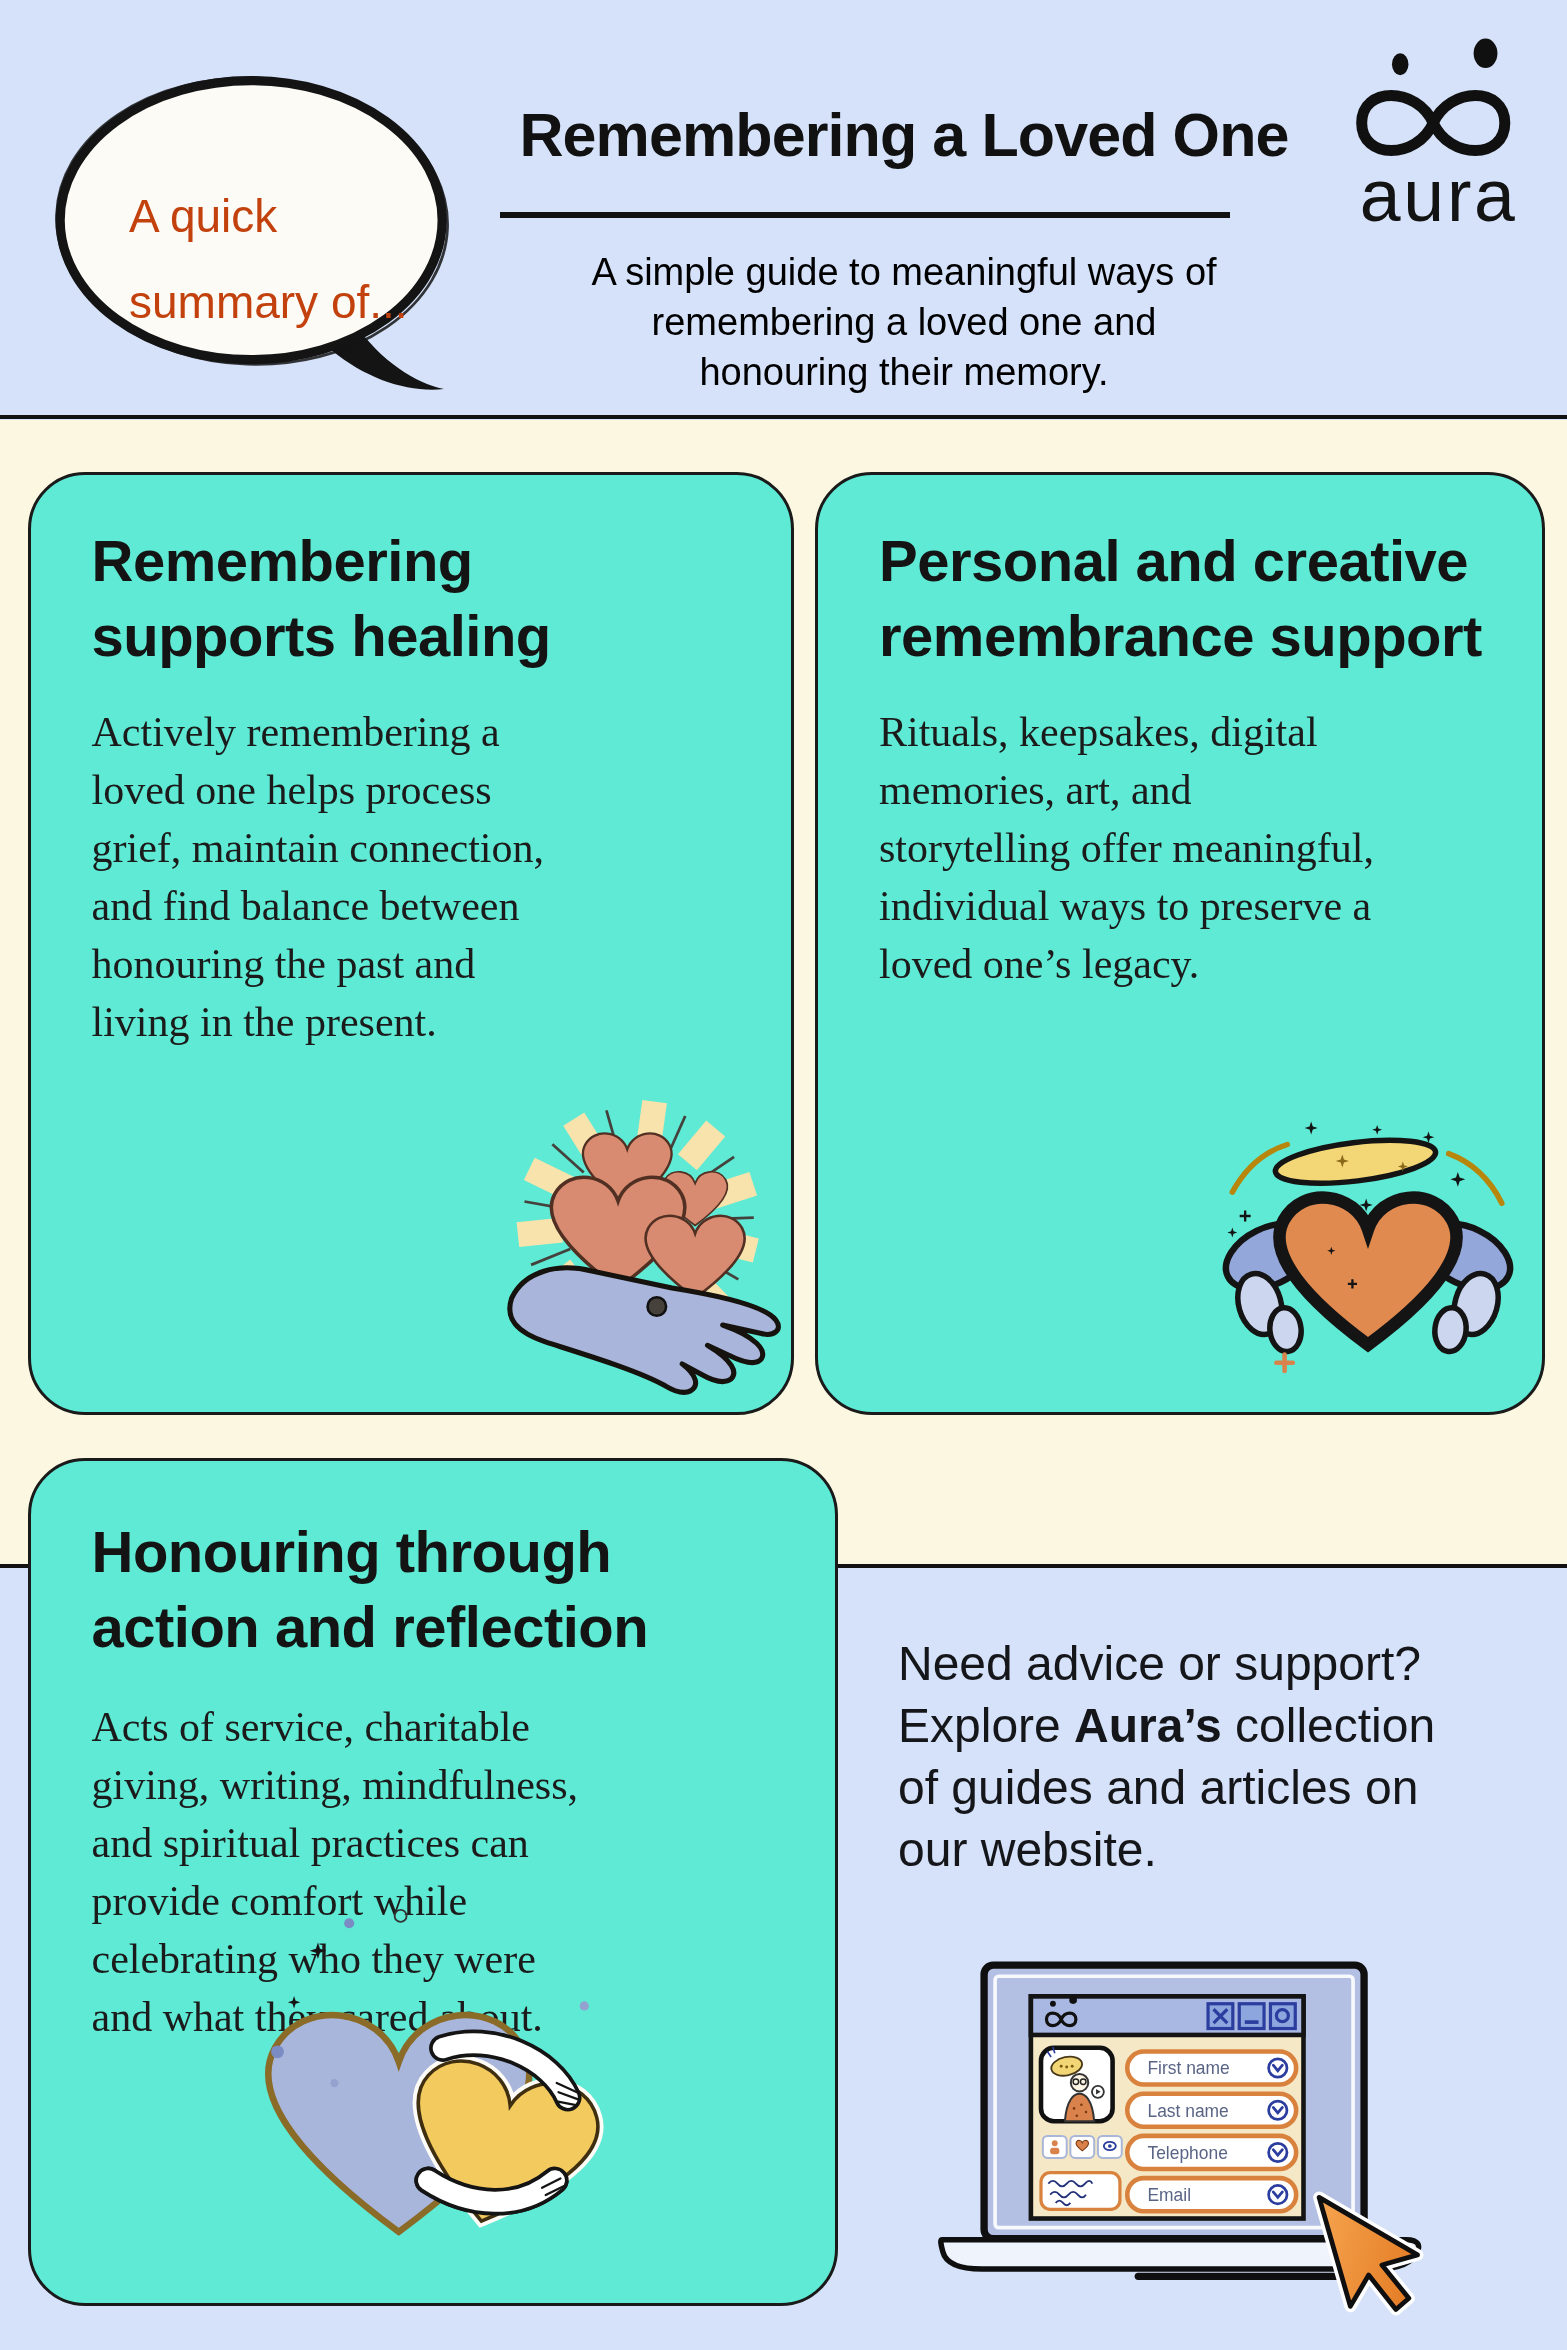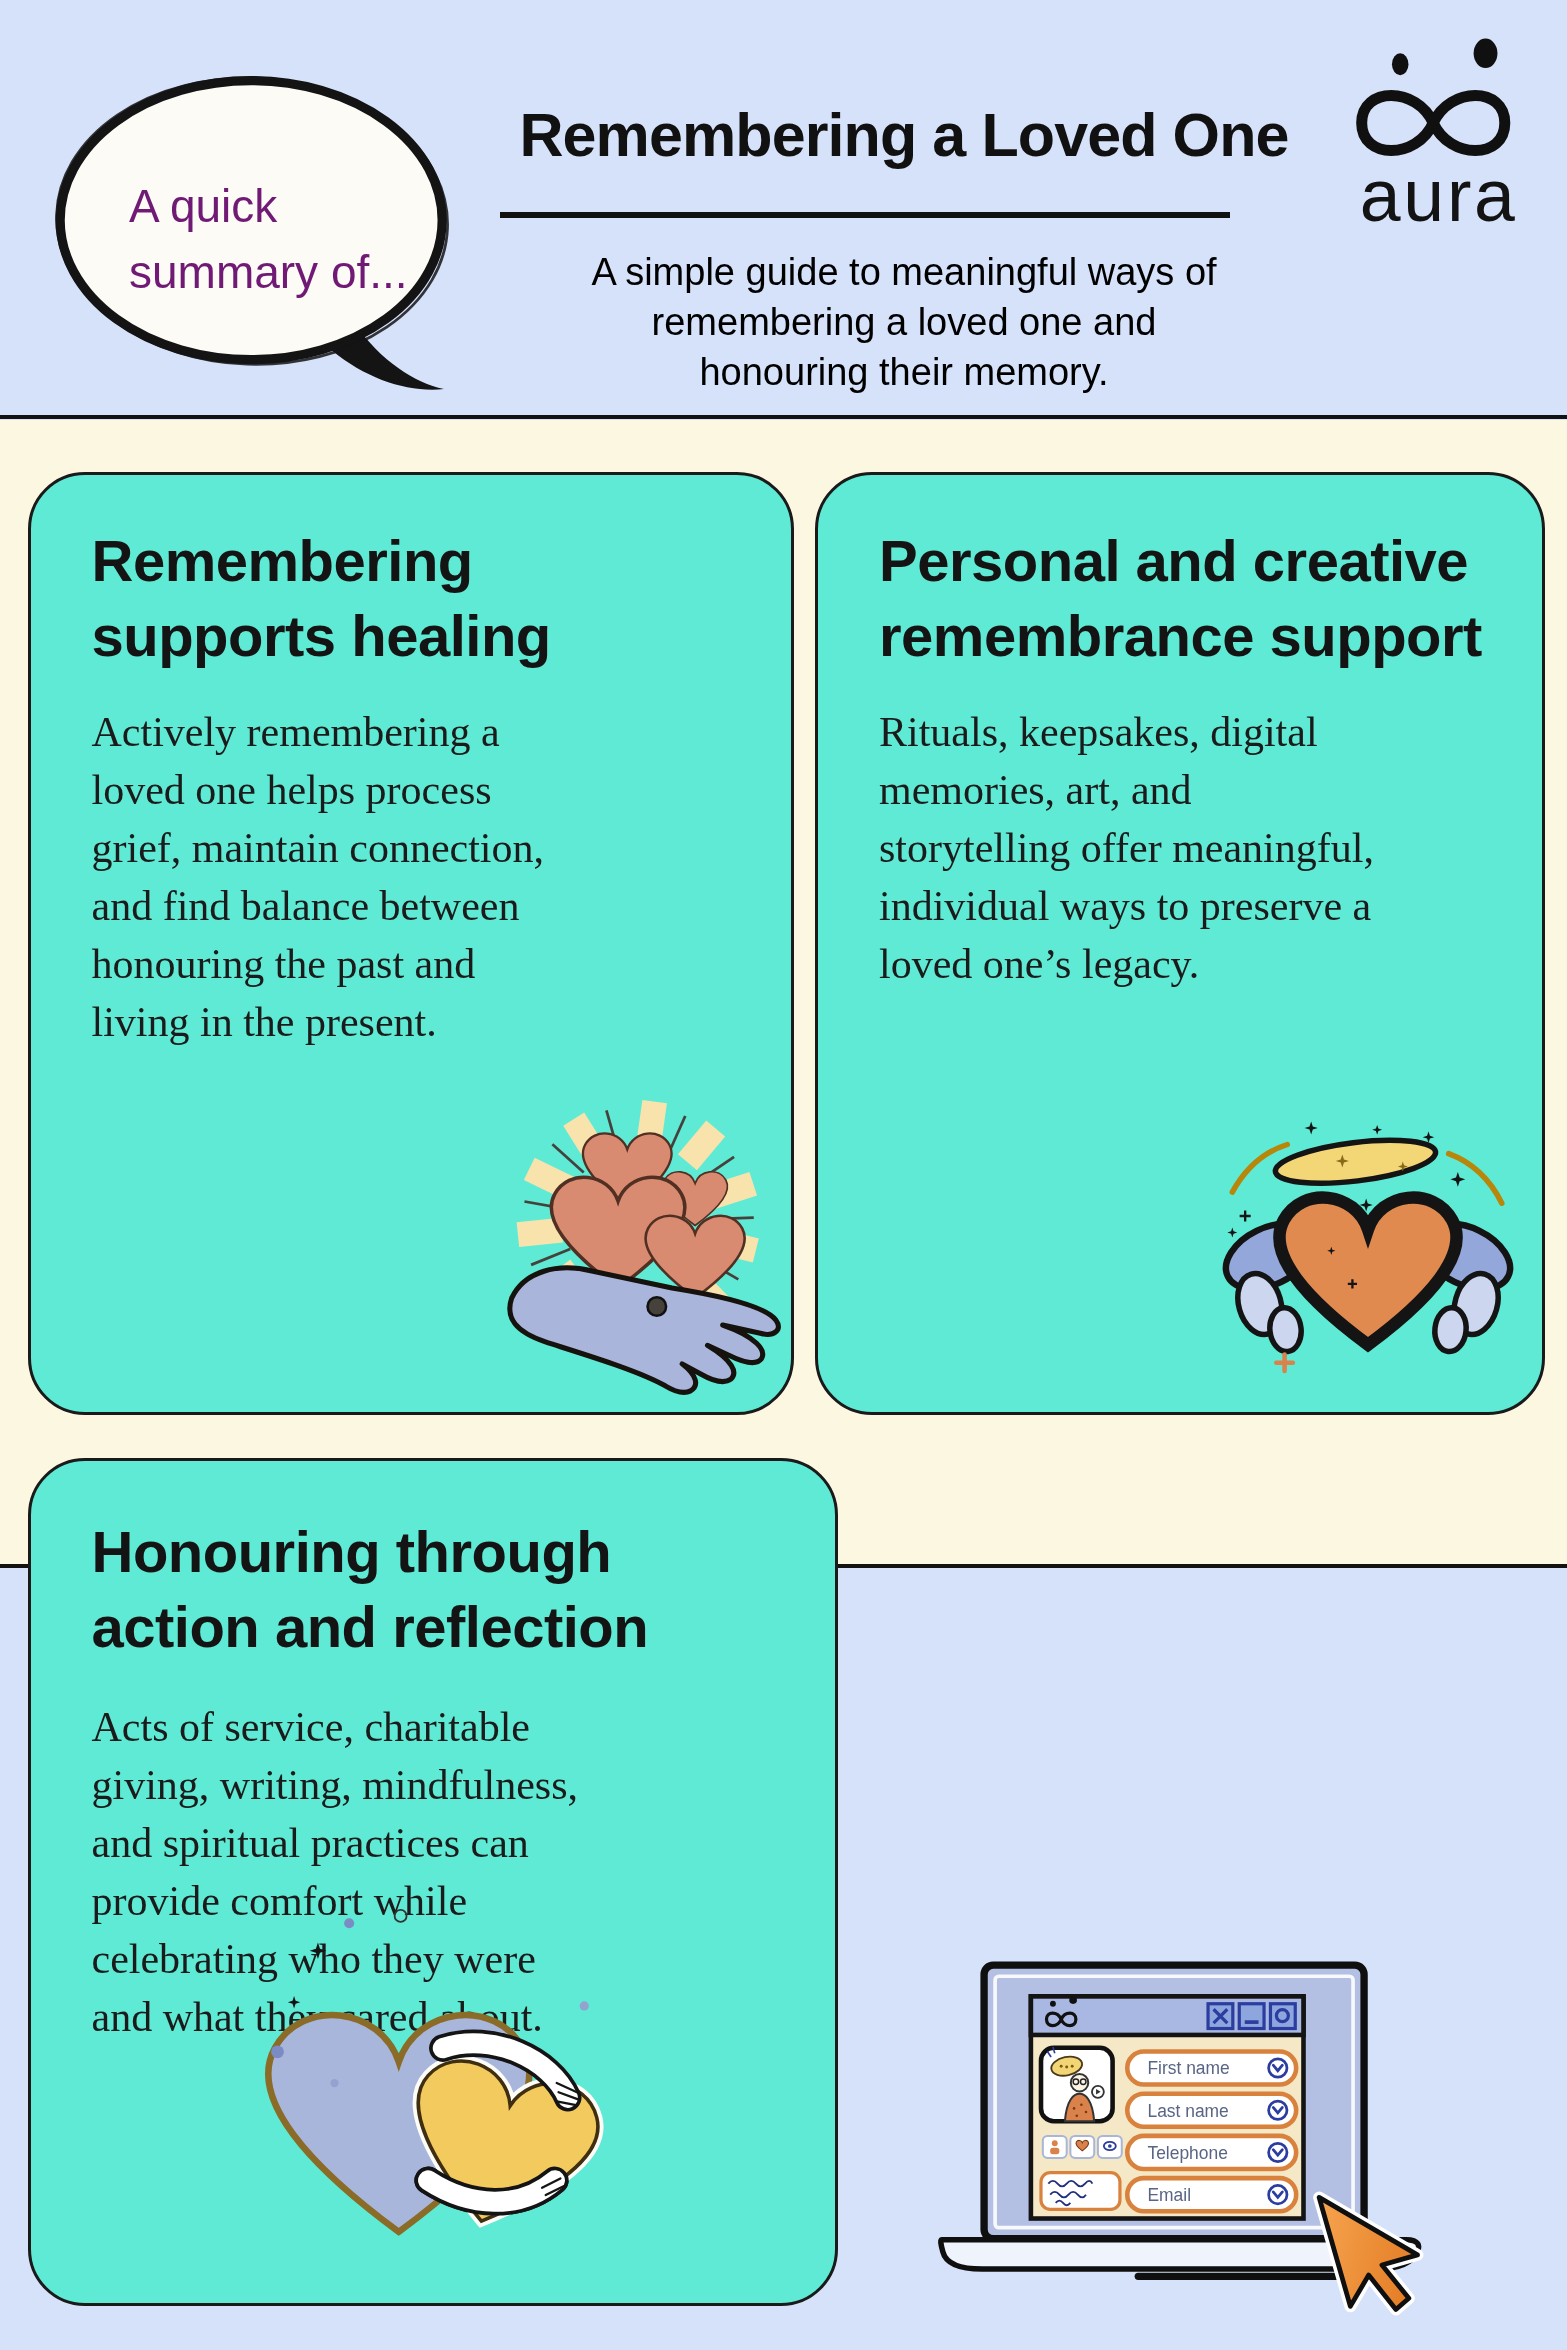--- a/index.html
+++ b/index.html
@@ -4,22 +4,22 @@
 <style>
   html,body{margin:0;padding:0;background:#888;}
   .page{position:relative;width:1568px;height:2351px;overflow:hidden;
         font-family:"Liberation Sans",sans-serif;color:#161616;background:#d5e2f9;}
   .band{position:absolute;left:0;right:0;}
   .band-top{top:0;height:415px;background:#d5e2f9;border-bottom:4.6px solid #121212;}
   .band-mid{top:420px;height:1144px;background:#fbf7e1;border-bottom:4.6px solid #121212;}
   .band-bot{top:1568px;bottom:0;background:#d5e2f9;}
 
   .bubble-svg{position:absolute;left:51px;top:64px;width:404px;height:349px;}
-  .bubble-text{position:absolute;left:129px;top:173px;font-size:46px;line-height:66px;
-               white-space:pre-line;color:#701a75;}
+  .bubble-text{position:absolute;left:129px;top:173px;font-size:46px;line-height:86px;
+               white-space:pre-line;color:#c2410c;}
 
   .header-main{position:absolute;left:500px;top:99px;width:808px;text-align:center;}
   .page-title{font-size:61px;font-weight:bold;letter-spacing:-0.9px;line-height:1.2;color:#111;}
   .title-underline{width:730px;height:5.5px;background:#111;margin-top:40px;}
   .page-subtitle{margin-top:29px;font-size:38px;line-height:50px;white-space:pre-line;color:#000000;}
 
   .logo{position:absolute;left:1336px;top:33px;width:211px;height:202px;}
 
   .card{position:absolute;background:#5eead4;border:3.7px solid #1a1a1a;border-radius:57px;}
   .card1{left:27.5px;top:472px;width:760px;height:937px;}
@@ -210,20 +210,23 @@
         <use href="#s4" transform="translate(36,108) scale(0.75)" fill="#141414"></use>
         <circle cx="18" cy="162" r="7" fill="#7b8cc4"></circle>
         <circle cx="96" cy="22" r="5.5" fill="#7b8cc4"></circle>
         <circle cx="152" cy="14" r="6.5" fill="none" stroke="#333" stroke-width="2"></circle>
         <circle cx="352" cy="112" r="5" fill="#93a2cf"></circle>
         <circle cx="80" cy="196" r="4.5" fill="#93a2cf"></circle>
       </g>
     </svg>
   </section>
 
+  <div class="support-text">
+    <span>Need advice or support? Explore </span><b>Aura’s</b><span> collection of guides and articles on our website.</span>
+  </div>
 
   <svg class="laptop-svg" viewBox="0 0 560 470">
     <rect x="72" y="50" width="414" height="298" rx="10" fill="#b3bfe3" stroke="#0f0f0f" stroke-width="8"></rect>
     <rect x="84" y="62" width="390" height="274" rx="4" fill="none" stroke="#f8f9fc" stroke-width="4"></rect>
     <path d="M26,349 L532,349 C546,349 547,356 544,362 C538,376 520,381 498,381 L70,381 C44,381 30,374 27,362 C25,355 24,349 26,349 Z" fill="#eef3fc" stroke="#0f0f0f" stroke-width="6"></path>
     <path d="M240,389 L508,389" stroke="#0f0f0f" stroke-width="8" stroke-linecap="round"></path>
 
     <rect x="123" y="84" width="297" height="242" fill="#f5e8c6" stroke="#141414" stroke-width="5"></rect>
     <rect x="123" y="84" width="297" height="42" fill="#a9b8e2" stroke="#141414" stroke-width="5"></rect>
     <g>

